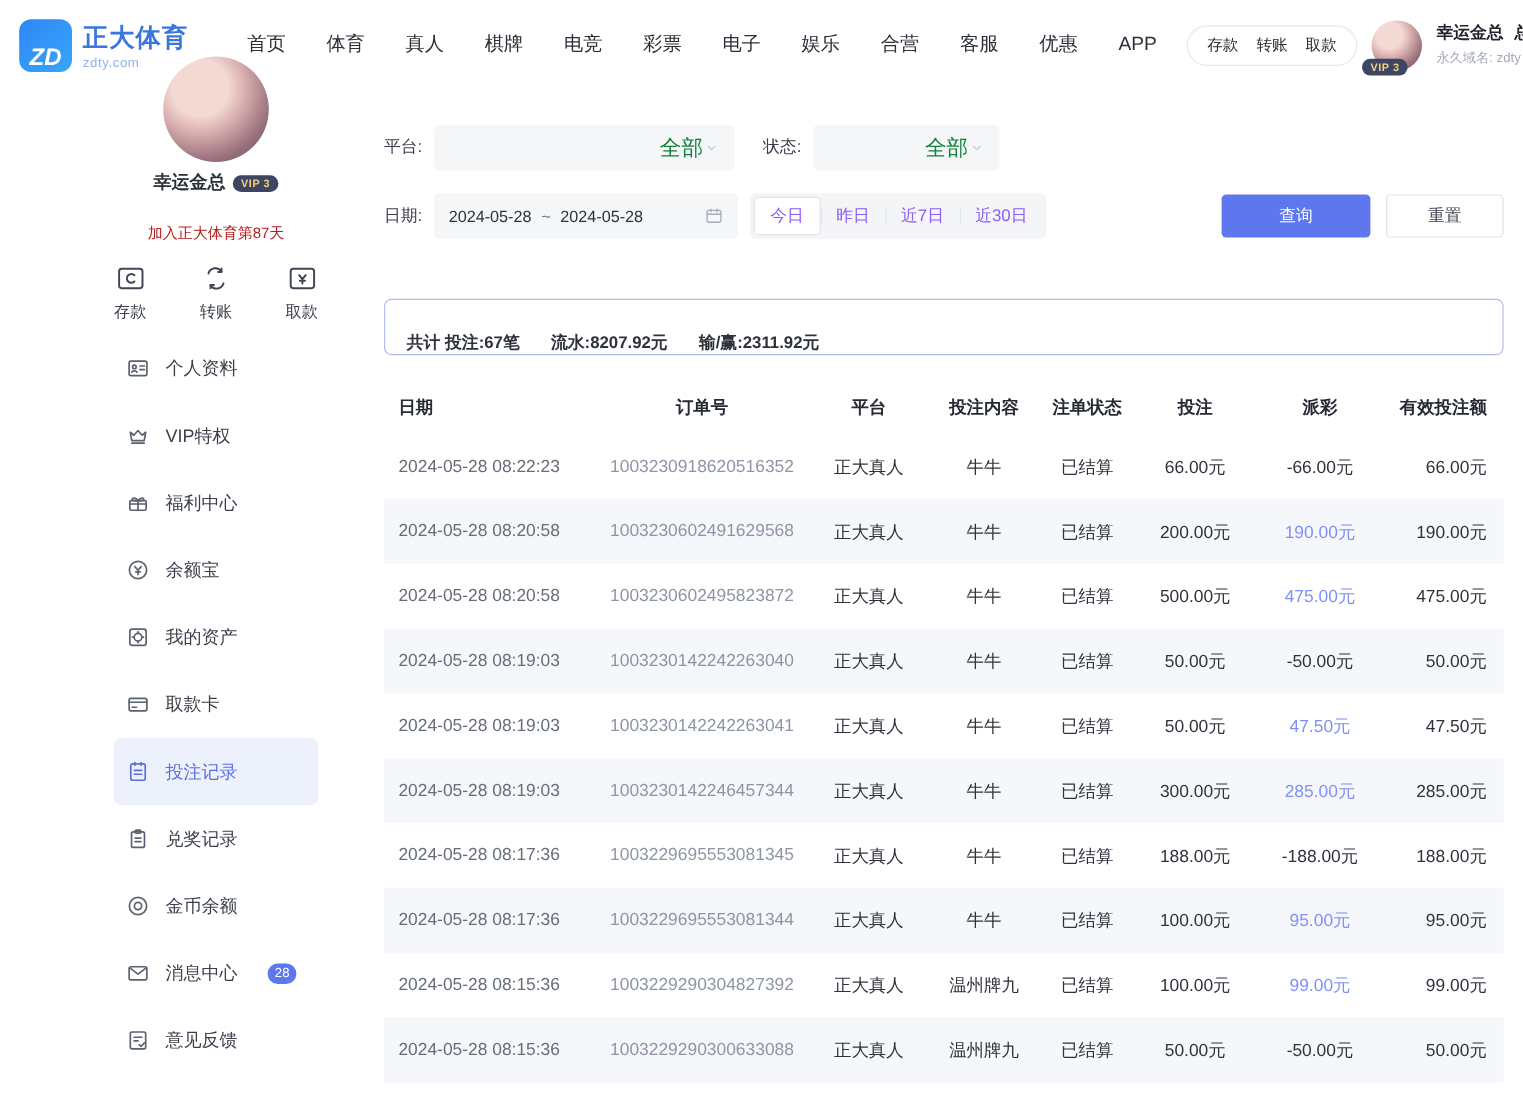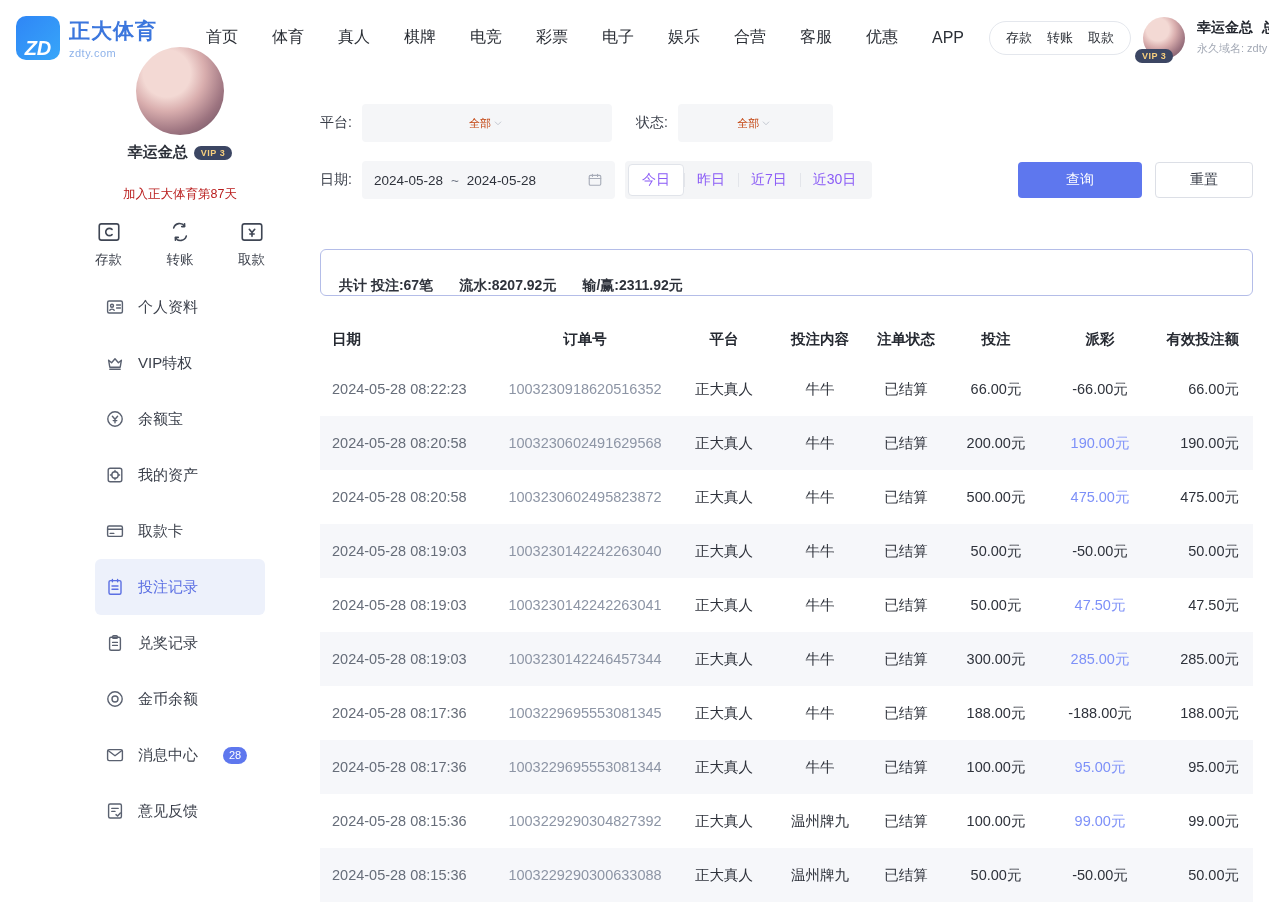--- a/index.html
+++ b/index.html
@@ -59,21 +59,21 @@
   .menu-badge { margin-left:12px; background:#5e77ee; color:#fff; font-size:11px;
     min-width:24px; height:17px; border-radius:9px; display:flex; align-items:center;
     justify-content:center; padding:0 6px; }
 
   
   .main { flex:1; padding:29px 16px 0 20px; }
   .filter-row { display:flex; align-items:center; margin-bottom:19px; }
   .f-label { font-size:14px; color:#3a3f4a; margin-right:10px; white-space:nowrap; }
   .f-label-2 { margin-left:24px; }
   .select { height:38px; background:#f5f6f8; border-radius:4px; display:flex; align-items:center;
-    justify-content:center; padding:0 12px; font-size:11px; color:#c2410c; cursor:pointer; }
+    justify-content:flex-end; padding:0 12px; font-size:18px; color:#15803d; cursor:pointer; }
   .select-platform { width:250px; }
   .select-status { width:155px; }
   .chev { display:flex; }
   .chev svg { width:14px; height:14px; color:#c3c7d0; }
   .date-box { width:253px; height:38px; background:#f5f6f8; border-radius:4px; display:flex;
     align-items:center; padding:0 12px; font-size:13.5px; color:#2e323b; gap:8px; cursor:pointer; }
   .date-sep { color:#6b7280; }
   .cal { margin-left:auto; display:flex; }
   .cal svg { width:16px; height:16px; color:#a7acb8; }
   .ranges { margin-left:10px; background:#f4f5f7; border-radius:4px; padding:3px; display:flex;
@@ -213,20 +213,30 @@
               <svg viewBox="0 0 20 20" fill="none" stroke="currentColor" stroke-width="1.4" stroke-linecap="round" stroke-linejoin="round">
                 <path d="M3.6 7.2l3 2.5L10 5.8l3.4 3.9 3-2.5-1.2 7H4.8z"></path>
                 <path d="M4.8 16.2h10.4"></path>
               </svg>
             </span>
             <span class="menu-label">VIP特权</span>
           </li>
           <li class="menu-item">
             <span class="menu-icon">
               <svg viewBox="0 0 20 20" fill="none" stroke="currentColor" stroke-width="1.4" stroke-linecap="round" stroke-linejoin="round">
+                <rect x="3.2" y="8.2" width="13.6" height="8" rx="1"></rect>
+                <path d="M3.2 11h13.6M10 8.2v8"></path>
+                <path d="M10 8.2C8.4 5.4 5.2 5.6 5.2 7s2.6 1.2 4.8 1.2zM10 8.2c1.6-2.8 4.8-2.6 4.8-1.2s-2.6 1.2-4.8 1.2z"></path>
+              </svg>
+            </span>
+            <span class="menu-label">福利中心</span>
+          </li>
+          <li class="menu-item">
+            <span class="menu-icon">
+              <svg viewBox="0 0 20 20" fill="none" stroke="currentColor" stroke-width="1.4" stroke-linecap="round" stroke-linejoin="round">
                 <circle cx="10" cy="10" r="7.2"></circle>
                 <path d="M7.4 7.2l2.6 3 2.6-3M10 10.2v3.6M8.2 11.6h3.6"></path>
               </svg>
             </span>
             <span class="menu-label">余额宝</span>
           </li>
           <li class="menu-item">
             <span class="menu-icon">
               <svg viewBox="0 0 20 20" fill="none" stroke="currentColor" stroke-width="1.4" stroke-linecap="round" stroke-linejoin="round">
                 <rect x="3.2" y="3.2" width="13.6" height="13.6" rx="2"></rect>

